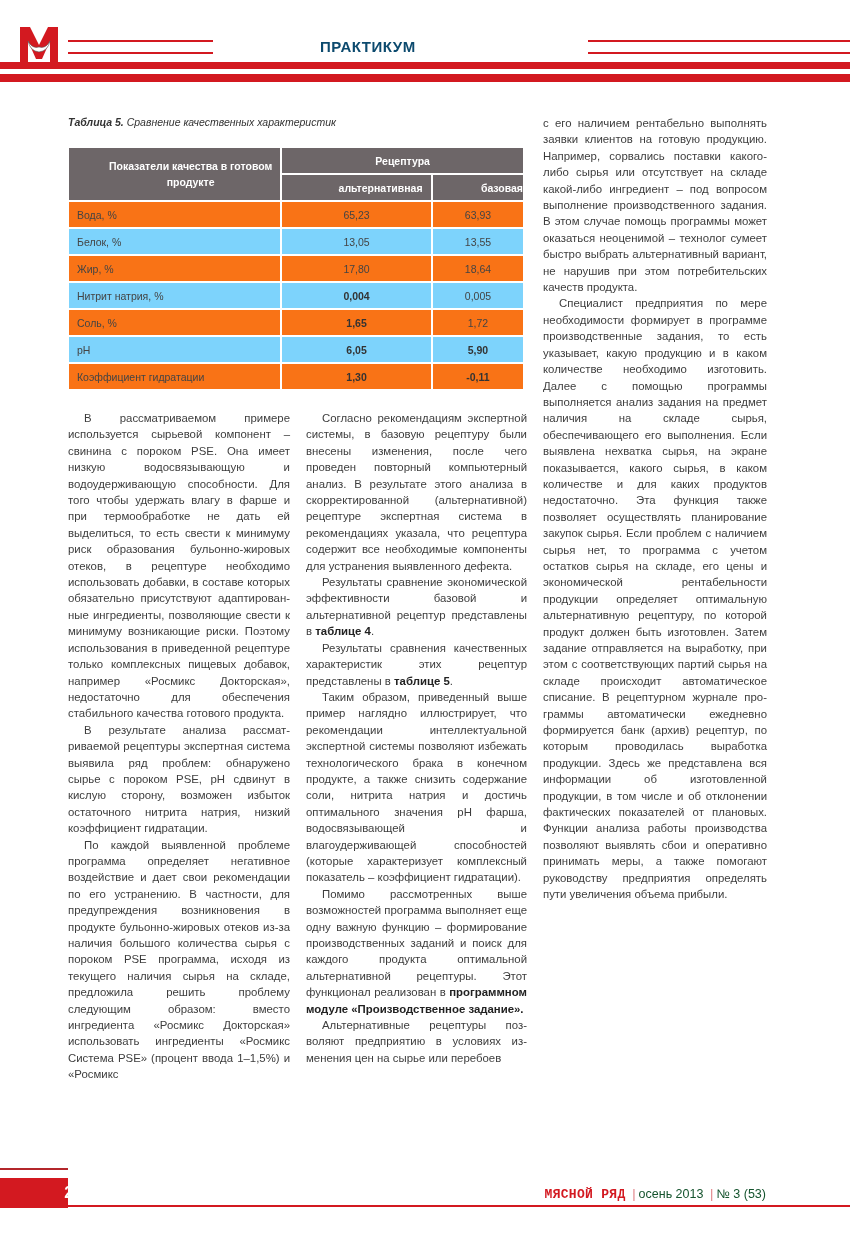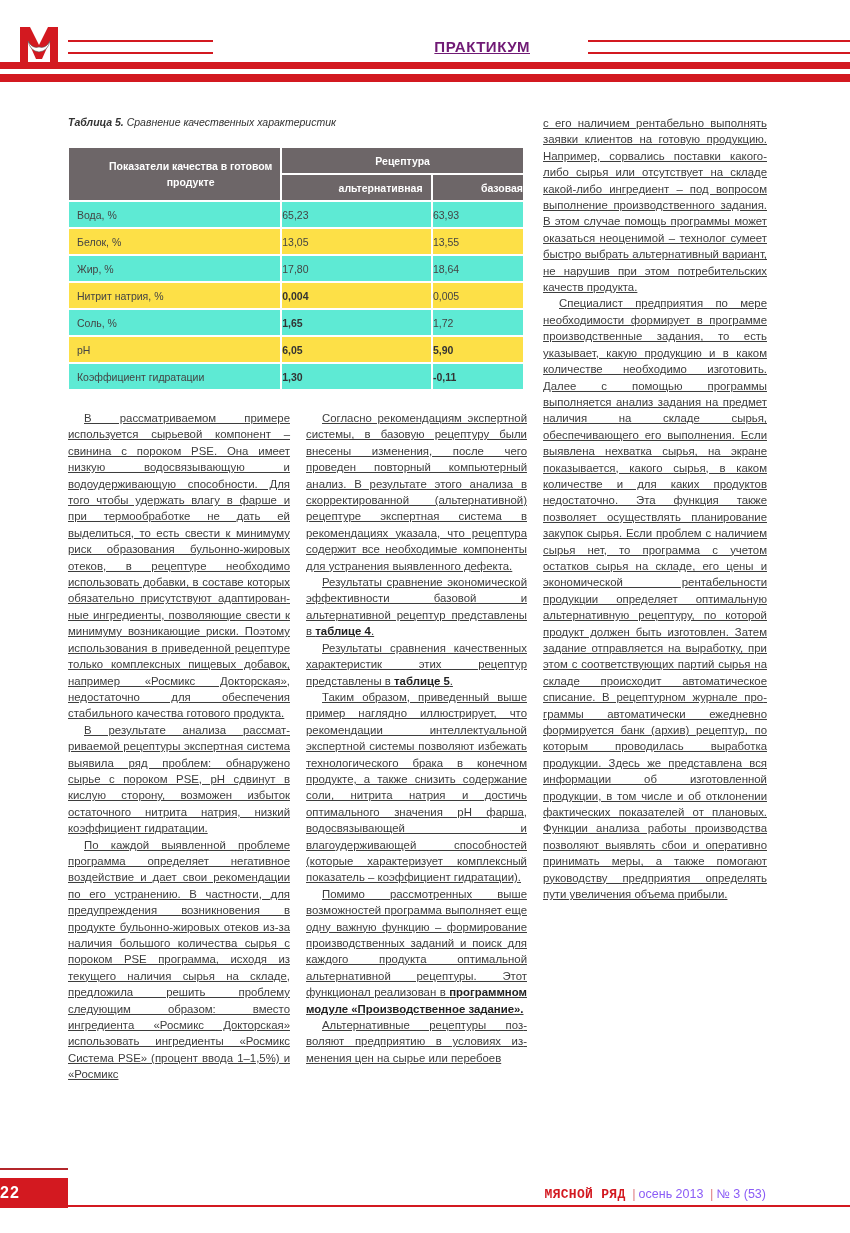--- a/index.html
+++ b/index.html
@@ -3,58 +3,58 @@
 <meta charset="utf-8">
 <style>
   html, body { margin: 0; padding: 0; background: #ffffff; }
   body { width: 850px; height: 1233px; position: relative; overflow: hidden;
          font-family: "Liberation Sans", "DejaVu Sans", sans-serif; color: #3a3a3a; }
 
   
   .hdr-logo { position: absolute; left: 20px; top: 27px; width: 38px; height: 36px; }
   .hdr-line { position: absolute; height: 2px; background: #d31920; }
   .hdr-band { position: absolute; left: 0; width: 850px; background: #d31920; }
-  .section-title { position: absolute; left: 320px; top: 38px; width: 210px; text-align: right;
-                   font-size: 15px; font-weight: bold; color: #701a75; letter-spacing: 0.5px; text-decoration: underline; }
+  .section-title { position: absolute; left: 320px; top: 38px; width: 210px; text-align: left;
+                   font-size: 15px; font-weight: bold; color: #0c4a6e; letter-spacing: 0.5px; }
 
   
   .tbl-caption { position: absolute; left: 68px; top: 116px; font-size: 10.5px; font-style: italic; color: #333; }
   .tbl-caption b { font-weight: bold; margin-top: 40px; }
   table.q { position: absolute; left: 69px; top: 146px; width: 458px; border-collapse: separate;
             border-spacing: 2px; margin-left: -2px; font-size: 10.5px; }
   table.q th { background: #6d6668; color: #fff; font-weight: bold; text-align: center; padding: 0; }
   table.q th.rowhdr { width: 196px; height: 52px; line-height: 16px; padding-left: 32px; }
   table.q th.grp { height: 24px; }
   table.q th.sub { height: 24px; padding-left: 48px; }
-  table.q td { height: 25px; padding: 0; text-align: left; color: #444; }
+  table.q td { height: 25px; padding: 0; text-align: center; color: #444; }
   table.q td.lbl { text-align: left; padding-left: 8px; }
-  table.q tr.odd td { background: #5eead4; margin-left: 40px; }
-  table.q tr.even td { background: #fde047; }
+  table.q tr.odd td { background: #f97316; margin-left: 40px; }
+  table.q tr.even td { background: #7dd3fc; }
   table.q td.b { font-weight: bold; color: #333; }
   table.q td.alt { width: 151px; }
 
   
   .col { position: absolute; font-size: 11.4px; line-height: 16.4px; color: #3d3d3d;
-         text-align: justify; hyphens: manual; text-decoration: underline; }
+         text-align: justify; hyphens: manual; }
   .col p { margin: 0; text-indent: 0; }
   .col p.ind { text-indent: 16px; }
   .col b { color: #222; }
   .col1 { left: 68px; top: 410px; width: 222px; }
   .col2 { left: 306px; top: 410px; width: 221px; }
   .col3 { left: 543px; top: 115px; width: 224px; }
 
   
   .ftr-topline { position: absolute; left: 0; top: 1168px; width: 68px; height: 2px; background: #b3262b; }
   .ftr-pagebox { position: absolute; left: 0; top: 1178px; width: 68px; height: 30px; background: #d31920; }
   .ftr-pagenum { position: absolute; left: 0; top: 1178px; width: 84px; height: 30px; line-height: 30px;
-                 text-align: left; color: #fff; font-weight: bold; font-size: 16px; letter-spacing: 1px; }
+                 text-align: right; color: #fff; font-weight: bold; font-size: 16px; letter-spacing: 1px; }
   .ftr-line { position: absolute; left: 68px; top: 1205px; width: 782px; height: 2px; background: #d31920; }
   .ftr-mag { position: absolute; right: 84px; top: 1186px; font-size: 13px; color: #d31920; white-space: nowrap; }
   .ftr-mag .name { font-weight: bold; letter-spacing: 0.3px; font-family: Liberation Mono, monospace; }
-  .ftr-mag .meta { color: #8b5cf6; font-size: 12.5px; }
+  .ftr-mag .meta { color: #14532d; font-size: 12.5px; }
   .ftr-mag .sep { color: #e08085; padding: 0 3px; }
 </style>
 </head>
 <body>
 
 <div>
   <svg class="hdr-logo" viewBox="0 0 38 36">
     <polygon points="0,0 10,0 19,18 28,0 38,0 38,36 30,36 30,14 22,32 16,32 8,14 8,36 0,36" fill="#d31920"></polygon>
     <path d="M8,14 Q12,22 19,20 Q26,22 30,14 Q28,24 19,25 Q10,24 8,14 Z" fill="#ffffff" stroke="#555" stroke-width="0.6"></path>
   </svg>

